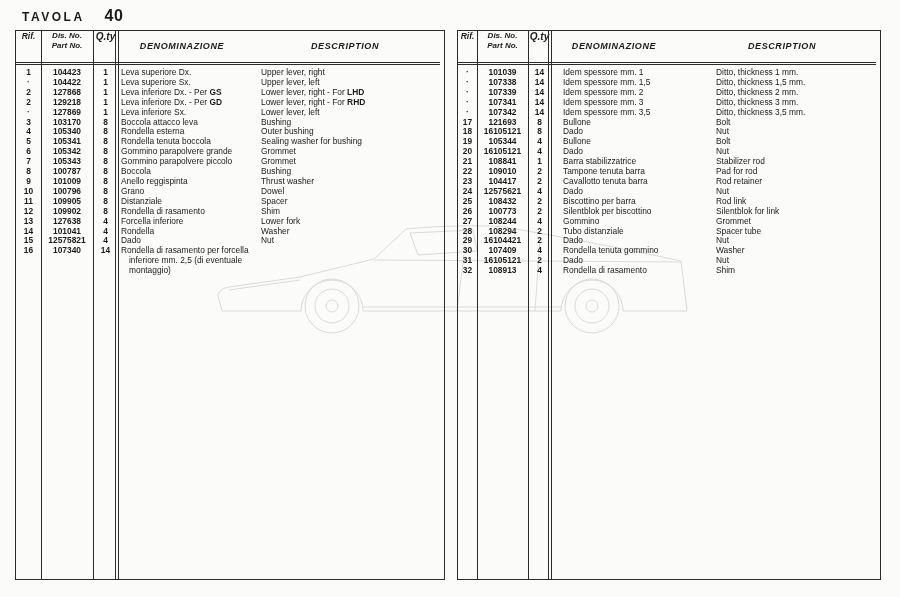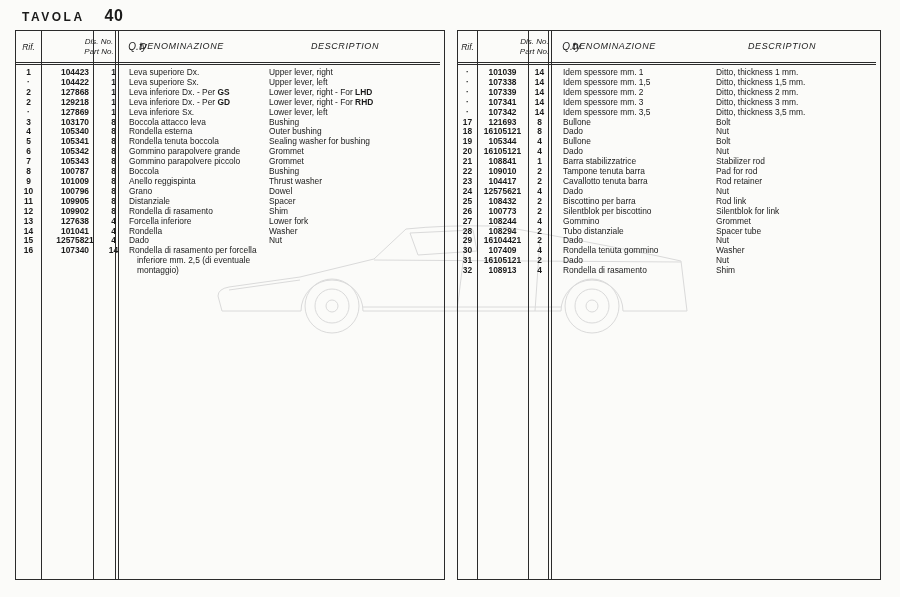--- a/index.html
+++ b/index.html
@@ -19,37 +19,37 @@
   .wm{position:absolute;left:205px;top:210px;pointer-events:none;}
   .wm *{stroke:var(--watermark);fill:none;stroke-width:1;}
   
   .ptable{position:absolute;top:30px;height:548px;border:1px solid var(--border);background:transparent;}
   .ptable.tl{left:15px;width:428px;}
   .ptable.tr{left:457px;width:422px;}
   .vline{position:absolute;top:0;bottom:0;width:1px;background:var(--border);}
   .tl .v1{left:25px;} .tl .v2{left:77px;} .tl .v3a{left:99px;} .tl .v3b{left:102px;}
   .tr .v1{left:19px;} .tr .v2{left:70px;} .tr .v3a{left:90px;} .tr .v3b{left:93px;}
   .thead{position:absolute;left:0;right:4px;top:0;height:31px;border-bottom:3px double var(--border);
-         display:flex;align-items:center;font-style:italic;font-weight:400;}
+         display:flex;align-items:flex-start;font-style:italic;font-weight:700;}
   .h-rif{font-size:8.5px;text-align:center;}
   .tl .h-rif{width:25px;} .tr .h-rif{width:19px;}
-  .h-part{font-size:8px;line-height:9.5px;text-align:center;margin-left:32px;}
+  .h-part{font-size:8px;line-height:9.5px;text-align:center;}
   .tl .h-part{width:52px;} .tr .h-part{width:51px;}
   .h-qty{font-size:10px;text-align:center;}
   .tl .h-qty{width:25px;} .tr .h-qty{width:23px;}
   .h-den,.h-desc{position:absolute;top:0;height:31px;line-height:31px;text-align:center;
                  font-size:9px;letter-spacing:.6px;}
   .tl .h-den{left:99px;width:134px;}  .tl .h-desc{left:259px;width:140px;}
   .tr .h-den{left:93px;width:126px;}  .tr .h-desc{left:254px;width:140px;}
   
   .tbody{position:absolute;left:0;right:0;top:37px;font-size:8.4px;line-height:9.9px;}
   .row{display:flex;align-items:flex-start;}
   .c-rif,.c-part,.c-qty{font-weight:700;text-align:center;white-space:nowrap;}
   .tl .c-rif{width:25px;} .tr .c-rif{width:19px;}
-  .tl .c-part{width:52px;padding-left:8px;} .tr .c-part{width:51px;}
+  .tl .c-part{width:52px;} .tr .c-part{width:51px;}
   .tl .c-qty{width:25px;} .tr .c-qty{width:23px;}
   .c-den{white-space:nowrap;}
   .tl .c-den{margin-left:3px;width:140px;}
   .tr .c-den{margin-left:12px;width:153px;}
   .c-desc{flex:1;white-space:nowrap;}
   .line{height:9.9px;}
   .line.cont{padding-left:8px;}
   .line b{font-weight:700;}
 </style>
 </head>

